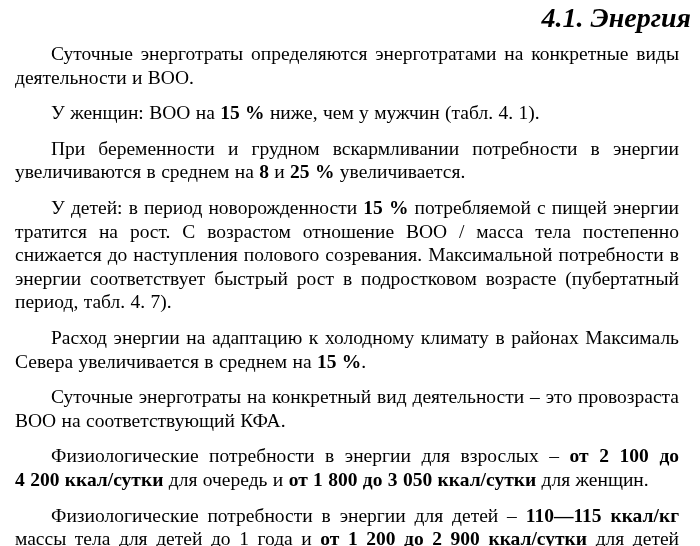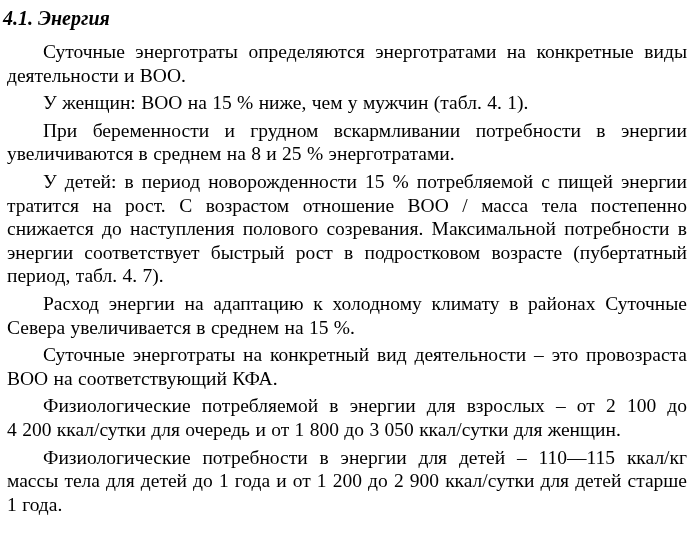--- a/index.html
+++ b/index.html
@@ -13,52 +13,52 @@
     height: 546px;
     box-sizing: border-box;
     padding: 6px 9px 0 3px;
     background: #ffffff;
     color: #000000;
     font-family: "Liberation Serif", "DejaVu Serif", serif;
     overflow: hidden;
   }
   .heading {
     margin: 0 0 10px 0;
-    font-size: 20px;
+    font-size: 28px;
     line-height: 24px;
-    text-align: left;
+    text-align: right;
     font-weight: bold;
     font-style: italic;
   }
   .body-text {
     width: 100%;
   }
   .para {
-    margin: 4px;
+    margin: 12px;
     padding: 0;
     text-indent: 36px;
     text-align: justify;
     font-size: 19.5px;
     line-height: 23.6px;
     word-spacing: 0.5px;
     -webkit-hyphens: manual;
     hyphens: manual;
   }
   .para b {
-    font-weight: normal;
+    font-weight: bold;
   }
 </style>
 </head>
 <body>
 
 <div class="page">
   <h1 class="heading">4.1. Энергия</h1>
   <div class="body-text">
       <p class="para"><span>Суточные энерготраты определяются энерготратами на конкретные виды деятельности и ВОО.</span></p>
       <p class="para"><span>У женщин: ВОО на </span><b>15&nbsp;%</b><span> ниже, чем у мужчин (табл. 4. 1).</span></p>
-      <p class="para"><span>При беременности и грудном вскармливании потребности в энер­гии увеличиваются в среднем на </span><b>8</b><span> и </span><b>25&nbsp;%</b><span> энерготратами.</span></p>
+      <p class="para"><span>При беременности и грудном вскармливании потребности в энер­гии увеличиваются в среднем на </span><b>8</b><span> и </span><b>25&nbsp;%</b><span> увеличивается.</span></p>
       <p class="para"><span>У детей: в период новорожденности </span><b>15&nbsp;%</b><span> потребляемой с пищей энергии тратится на рост. С возрастом отношение ВОО / масса тела по­степенно снижается до наступления полового созревания. Максималь­ной потребности в энергии соответствует быстрый рост в подростковом возрасте (пубертатный период, табл. 4. 7).</span></p>
-      <p class="para"><span>Расход энергии на адаптацию к холодному климату в районах Суточные Севера увеличивается в среднем на </span><b>15&nbsp;%</b><span>.</span></p>
+      <p class="para"><span>Расход энергии на адаптацию к холодному климату в районах Максималь Севера увеличивается в среднем на </span><b>15&nbsp;%</b><span>.</span></p>
       <p class="para"><span>Суточные энерготраты на конкретный вид деятельности – это про­возраста ВОО на соответствующий КФА.</span></p>
-      <p class="para"><span>Физиологические потребляемой в энергии для взрослых – </span><b>от 2&nbsp;100 до 4&nbsp;200&nbsp;ккал/сутки</b><span> для очередь и </span><b>от 1&nbsp;800 до 3&nbsp;050&nbsp;ккал/сутки</b><span> для женщин.</span></p>
+      <p class="para"><span>Физиологические потребности в энергии для взрослых – </span><b>от 2&nbsp;100 до 4&nbsp;200&nbsp;ккал/сутки</b><span> для очередь и </span><b>от 1&nbsp;800 до 3&nbsp;050&nbsp;ккал/сутки</b><span> для женщин.</span></p>
       <p class="para"><span>Физиологические потребности в энергии для детей – </span><b>110—115&nbsp;ккал/кг</b><span> массы тела для детей до 1 года и </span><b>от 1&nbsp;200 до 2&nbsp;900&nbsp;ккал/сутки</b><span> для детей старше 1 года.</span></p>
     </div>
 </div>
 
 </body></html>

